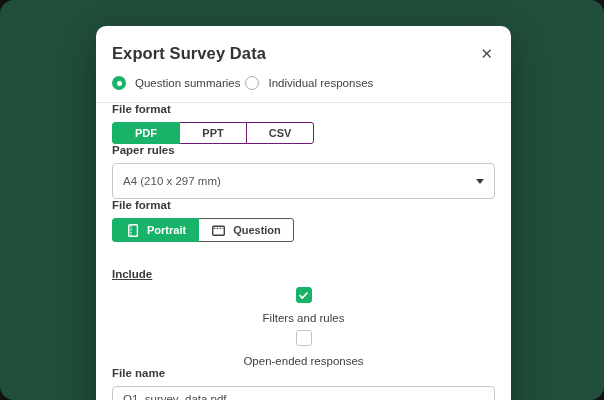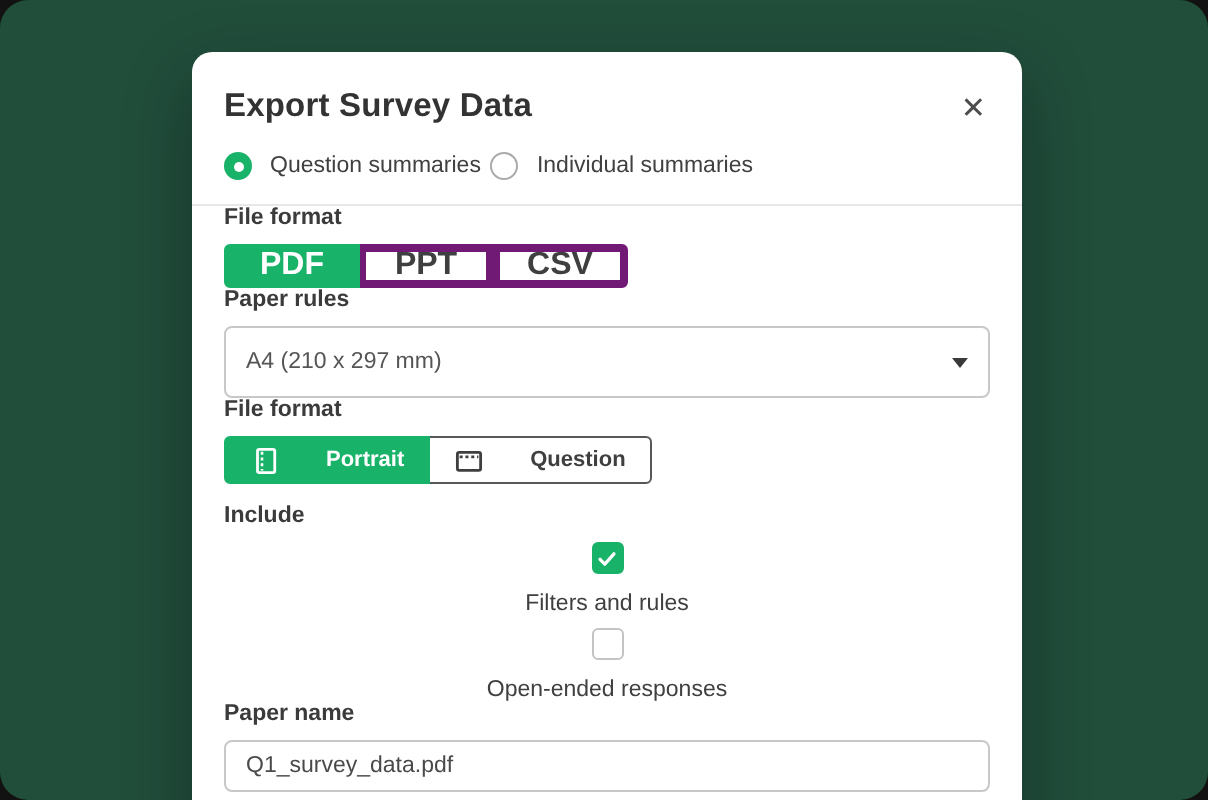--- a/index.html
+++ b/index.html
@@ -36,41 +36,41 @@
   .radio-circle.on { border: none; background: var(--accent); }
   .radio-circle.on::after { content: ""; width: 5px; height: 5px; border-radius: 50%; background: #fff; }
   .ctl-label { font-size: 11.5px; color: #404040; }
 
   .divider { height: 1px; background: #e7e7e7; margin: 12px -16px 0 -16px; }
 
   .field-label { font-size: 11.5px; font-weight: bold; color: #3b3b3b; }
 
   .segmented { margin-top: 7px; display: flex; }
   .seg-btn {
-    width: 68px; height: 22px; background: #fff; border: 4px solid #701a75;
-    margin-left: -1px; font-size: 16px; font-weight: bold; color: #3f3f3f;
+    width: 68px; height: 22px; background: #fff; border: 1px solid #701a75;
+    margin-left: -1px; font-size: 11px; font-weight: bold; color: #3f3f3f;
     cursor: pointer; display: flex; align-items: center; justify-content: center;
     font-family: "Liberation Sans", sans-serif; position: relative;
   }
   .seg-btn:first-child { margin-left: 0; border-radius: 3px 0 0 3px; }
   .seg-btn:last-child { border-radius: 0 3px 3px 0; }
   .seg-btn.selected { background: var(--accent); border-color: var(--accent); color: #fff; z-index: 1; }
 
   .select-box {
     margin-top: 7px; height: 36px; border: 1px solid #c8c8c8; border-radius: 4px;
     background: #fff; display: flex; align-items: center; justify-content: space-between;
     padding: 0 10px; cursor: pointer;
   }
   .select-value { font-size: 11.5px; color: #555555; }
   .caret-down { width: 0; height: 0; border-left: 4.5px solid transparent; border-right: 4.5px solid transparent; border-top: 5.5px solid #3a3a3a; }
 
   .orient-group { margin-top: 7px; display: flex; width: max-content; border-radius: 3px; }
   .orient-btn {
     height: 24px; padding: 0 12px; background: #fff; border: 1px solid #575757;
-    margin-left: -1px; display: flex; align-items: center; gap: 23px;
+    margin-left: -1px; display: flex; align-items: center; gap: 7px;
     font-size: 11px; font-weight: bold; color: #3f3f3f; cursor: pointer;
     font-family: "Liberation Sans", sans-serif;
   }
   .orient-btn:first-child { margin-left: 0; border-radius: 3px 0 0 3px; }
   .orient-btn:last-child { border-radius: 0 3px 3px 0; }
   .orient-btn.selected { background: var(--accent); border-color: var(--accent); color: #fff; z-index: 1; }
   .orient-btn svg { display: block; }
 
   .check-group { margin-top: 7px; display: flex; flex-direction: column; gap: 6px; }
   .check-row { display: flex; align-items: center; gap: 9px; cursor: pointer; flex-direction: column; }
@@ -98,21 +98,21 @@
       <button class="close-btn">✕</button>
     </div>
 
     <div class="radio-group">
       <div class="radio-row">
         <span class="radio-circle on"></span>
         <span class="ctl-label">Question summaries</span>
       </div>
       <div class="radio-row">
         <span class="radio-circle"></span>
-        <span class="ctl-label">Individual summaries</span>
+        <span class="ctl-label">Individual responses</span>
       </div>
     </div>
 
     <div class="divider"></div>
 
     <div class="field-label">File format</div>
     <div class="segmented">
       <button class="seg-btn selected">PDF</button>
       <button class="seg-btn">PPT</button>
       <button class="seg-btn">CSV</button>
@@ -135,33 +135,33 @@
       </button>
       <button class="orient-btn">
         <svg width="15" height="15" viewBox="0 0 16 16">
           <rect x="1.8" y="3.4" width="12.4" height="9.6" rx="1" fill="none" stroke="#3f3f3f" stroke-width="1.5"></rect>
           <line x1="3" y1="5.8" x2="13" y2="5.8" stroke="#3f3f3f" stroke-width="1.4" stroke-dasharray="1.6 1.5"></line>
         </svg>
         <span>Question</span>
       </button>
     </div>
 
-    <div class="field-label" style="margin-top:10px;">Include</div>
+    <div class="field-label" style="margin-top:26px;text-decoration:underline;">Include</div>
     <div class="check-group">
       <div class="check-row">
         <span class="check-box on">
           <svg width="11" height="11" viewBox="0 0 12 12">
               <path d="M2.2 6.2 L4.8 8.8 L9.8 3.2" fill="none" stroke="#ffffff" stroke-width="1.8" stroke-linecap="round" stroke-linejoin="round"></path>
             </svg>
         </span>
         <span class="ctl-label">Filters and rules</span>
       </div>
       <div class="check-row">
         <span class="check-box"></span>
         <span class="ctl-label">Open-ended responses</span>
       </div>
     </div>
 
-    <div class="field-label">Paper name</div>
+    <div class="field-label">File name</div>
     <input class="text-input" type="text" value="Q1_survey_data.pdf" style="">
 
   </div>
 </div>
 
 </body></html>

